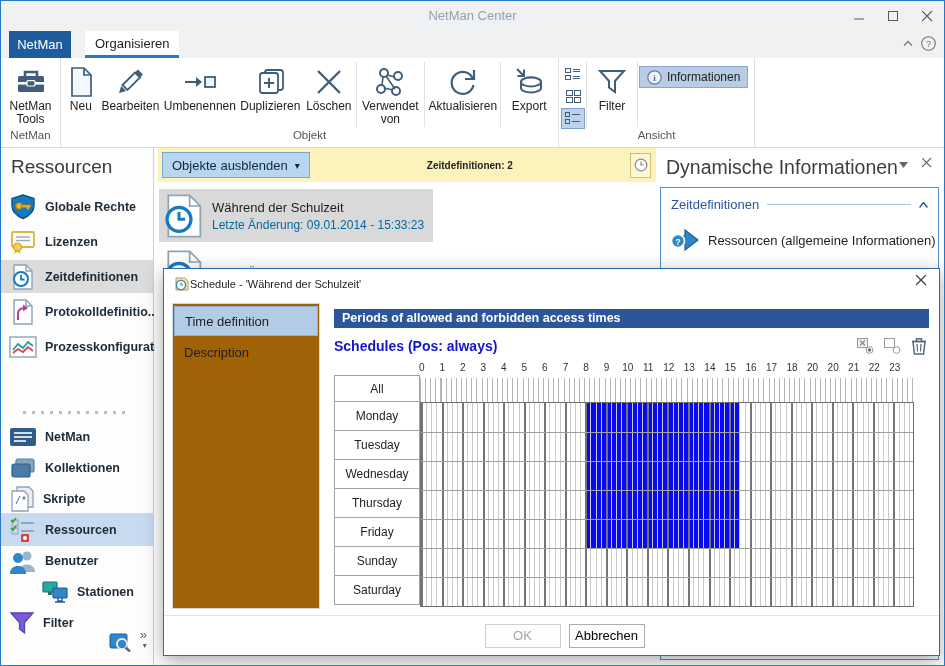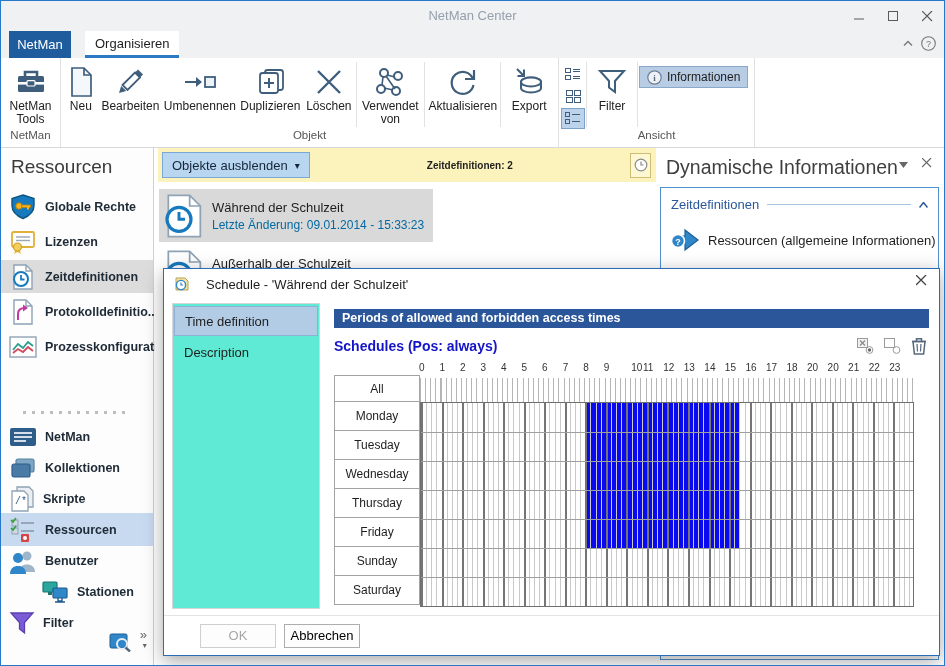--- a/index.html
+++ b/index.html
@@ -56,23 +56,23 @@
   .ip-title { position:absolute; left:9px; top:8px; font-size:19.5px; color:#3f3f3f; }
   .ip-ctrl { position:absolute; top:14px; color:#666; }
   .ip-box { position:absolute; left:3px; right:5px; top:39px; bottom:5px; border:1px solid #4f90cf; background:#fff; }
   .ip-section { display:flex; align-items:center; gap:8px; margin:9px 10px 0 10px; }
   .ip-section .sl { font-size:13px; color:#2b579a; white-space:nowrap; }
   .ip-section .line { flex:1; border-top:1px solid #a8c2dd; }
   .ip-item { display:flex; align-items:center; gap:9px; margin:16px 0 0 8px; font-size:13px; color:#1e1e1e; }
 
   
   .dialog { position:absolute; left:162px; top:267px; width:777px; height:388px; background:#fff; border:1px solid #2b6cb5; box-shadow:0 5px 18px rgba(0,0,0,.35); z-index:10; }
-  .dlg-title { height:30px; display:flex; align-items:center; gap:16px; padding:0 10px; font-size:13px; color:#1e1e1e; }
+  .dlg-title { height:30px; display:flex; align-items:center; gap:0; padding:0 10px; font-size:11px; color:#1e1e1e; }
   .dlg-close { position:absolute; right:12px; top:6px; color:#444; }
-  .dlg-nav { position:absolute; left:8px; top:34px; width:148px; bottom:46px; border:1px solid #d6d6d6; background:#5eead4; padding-top:1px; }
+  .dlg-nav { position:absolute; left:8px; top:34px; width:148px; bottom:46px; border:1px solid #d6d6d6; background:#a16207; padding-top:1px; }
   .nav-item { height:30px; display:flex; align-items:center; padding-left:10px; font-size:13px; color:#1e1e1e; margin:1px; }
   .nav-item.sel { background:#b3cce6; border:1px solid #8fb2d4; }
   .dlg-main { position:absolute; left:170px; top:40px; right:10px; bottom:46px; }
   .bluebar { height:19px; line-height:19px; background:#2b579a; color:#fff; font-size:12.5px; font-weight:bold; padding-left:8px; }
   .schedrow { position:relative; margin-top:9px; height:20px; }
   .schedlabel { font-size:14px; font-weight:bold; color:#1414c8; }
   .schedicons { position:absolute; right:2px; top:0; display:flex; gap:10px; align-items:center; }
 
   .schgrid { margin-top:5px; }
   .hour-row { position:relative; height:13px; margin-left:87px; width:493px; font-size:10px; color:#333; }
@@ -87,21 +87,21 @@
      background:repeating-linear-gradient(90deg,#b5b5b5 0 1px,transparent 1px 5.125px); }
   .day-block { border:1px solid #6f6f6f; }
   .day-row { position:relative; height:29px; border-top:1px solid #9f9f9f; background:#fff; }
   .day-row:first-child { border-top:none; }
   .day-row::after { content:''; position:absolute; inset:0; pointer-events:none;
      background-image:
        repeating-linear-gradient(90deg,#757575 0,#757575 2px,transparent 2px,transparent 20.54px),
        repeating-linear-gradient(90deg,#c9c9c9 0,#c9c9c9 1px,transparent 1px,transparent 5.135px); }
   .blk { position:absolute; top:0; bottom:0; }
 
-  .dlg-footer { position:absolute; left:0; right:0; bottom:0; height:40px; border-top:1px solid #e4e4e4; display:flex; justify-content:flex-start; align-items:center; gap:8px; padding-right:10px;padding-left:36px; }
+  .dlg-footer { position:absolute; left:0; right:0; bottom:0; height:40px; border-top:1px solid #e4e4e4; display:flex; justify-content:center; align-items:center; gap:8px; padding-right:10px;padding-left:36px; }
   .btn { min-width:76px; height:24px; font-size:13px; background:#fdfdfd; border:1px solid #adadad; display:flex; align-items:center; justify-content:center; }
   .btn.disabled { color:#a6a6a6; border-color:#cfcfcf; }
   svg { display:block; }
 </style>
 </head>
 <body>
 
 <div class="window">
 
   <div class="titlebar">
@@ -491,21 +491,20 @@
         <div class="tile" style="top: 97px;">
           <span>
             <svg width="40" height="44" viewBox="0 0 30 33">
               <path d="M4 1h16l8 8v23H4z" fill="#fff" stroke="#8fa3b5" stroke-width="1.3"></path>
               <path d="M20 1v8h8" fill="none" stroke="#8fa3b5" stroke-width="1.3"></path>
               <circle cx="12" cy="19" r="9" fill="#fff" stroke="#1779be" stroke-width="2.4"></circle>
               <path d="M12 13.5V19h4.5" fill="none" stroke="#1779be" stroke-width="2.2"></path>
             </svg>
           </span>
           <div>
-            <div class="t1">Außerhalb der Schulzeit</div>
             <div class="t2">Letzte Änderung: 09.01.2014 - 13:19:51</div>
           </div>
         </div>
       </div>
   </div>
 
   <div class="infopanel">
     <div class="ip-title">Dynamische Informationen</div>
     <span class="ip-ctrl" style="right:36px;">
         <svg width="9" height="6">
@@ -597,21 +596,21 @@
             <span style="left: 0px;">0</span>
             <span style="left: 20.54px;">1</span>
             <span style="left: 41.08px;">2</span>
             <span style="left: 61.62px;">3</span>
             <span style="left: 82.16px;">4</span>
             <span style="left: 102.7px;">5</span>
             <span style="left: 123.24px;">6</span>
             <span style="left: 143.78px;">7</span>
             <span style="left: 164.32px;">8</span>
             <span style="left: 184.86px;">9</span>
-            <span style="left: 205.4px; margin-left: 9px;">10</span>
+            <span style="left: 205.4px;">10</span>
             <span style="left: 225.94px;">11</span>
             <span style="left: 246.48px;">12</span>
             <span style="left: 267.02px;">13</span>
             <span style="left: 287.56px;">14</span>
             <span style="left: 308.1px;">15</span>
             <span style="left: 328.64px;">16</span>
             <span style="left: 349.18px;">17</span>
             <span style="left: 369.72px;">18</span>
             <span style="left: 390.26px;">20</span>
             <span style="left: 410.8px;">20</span>

